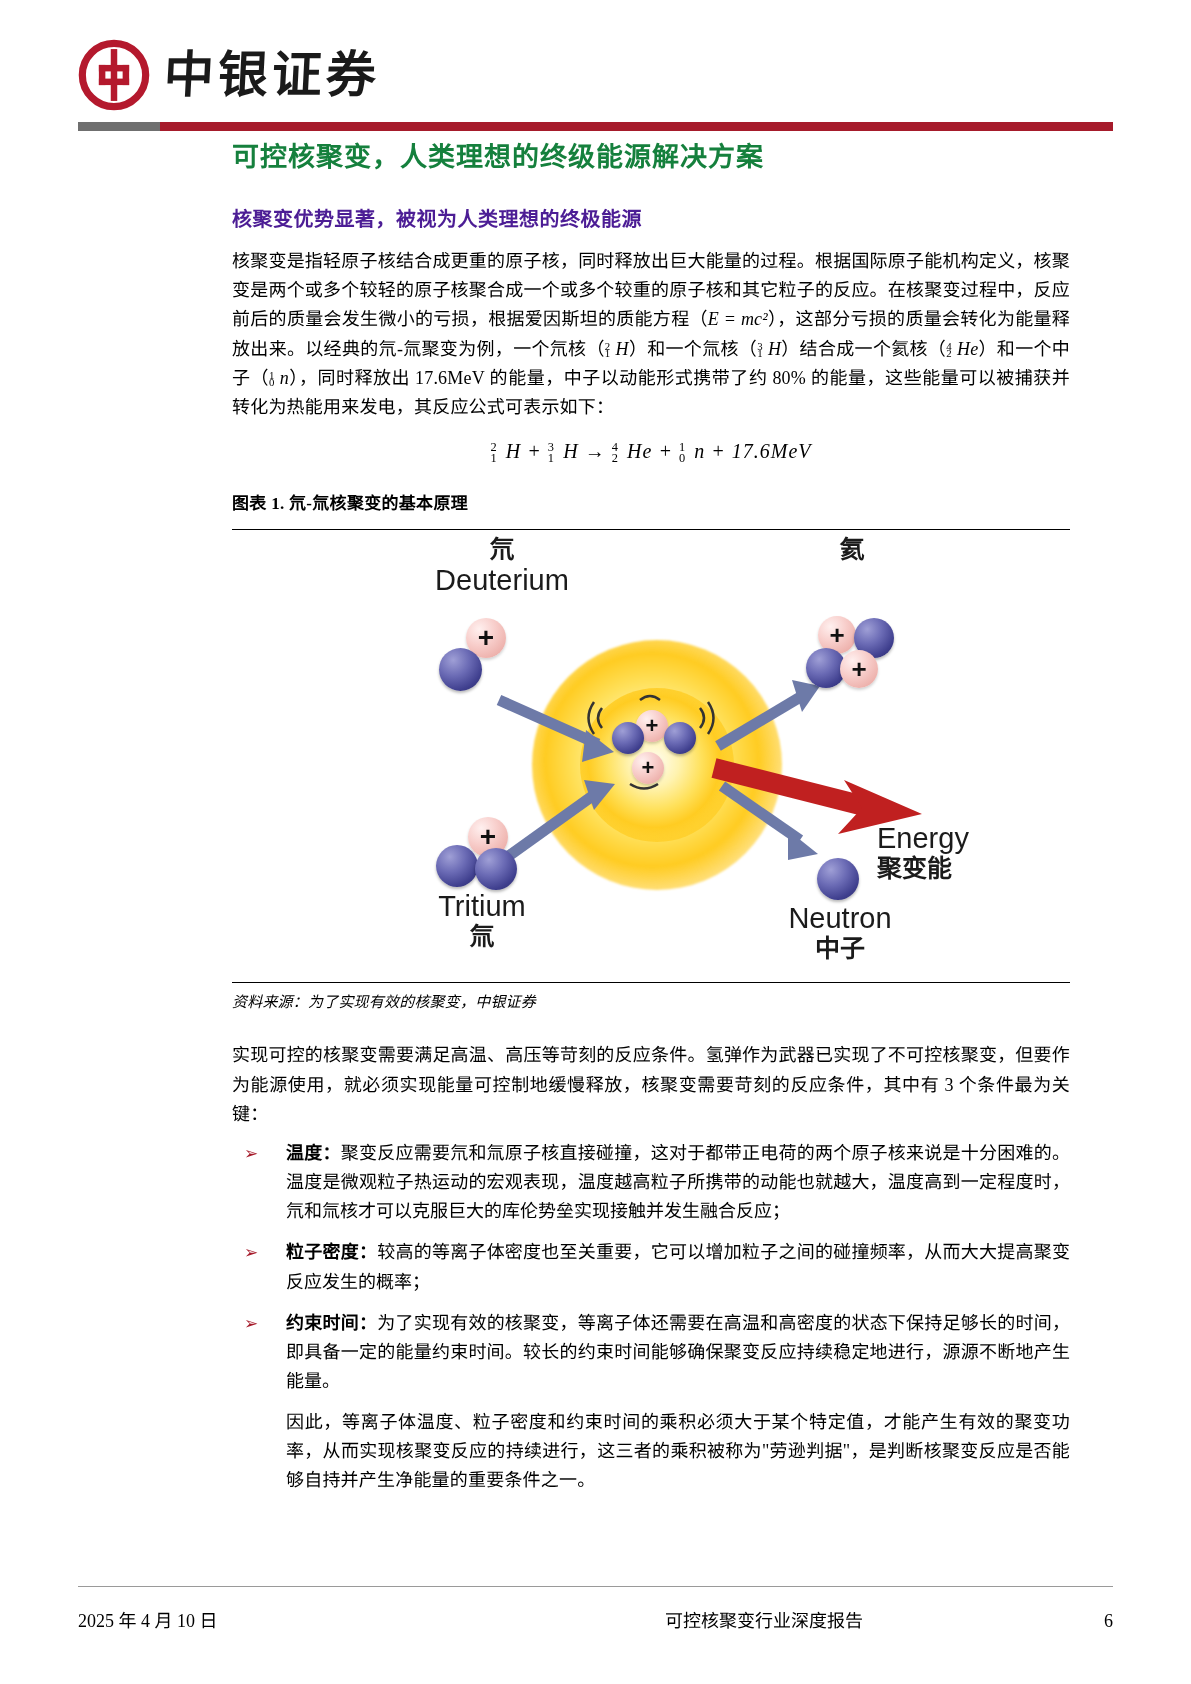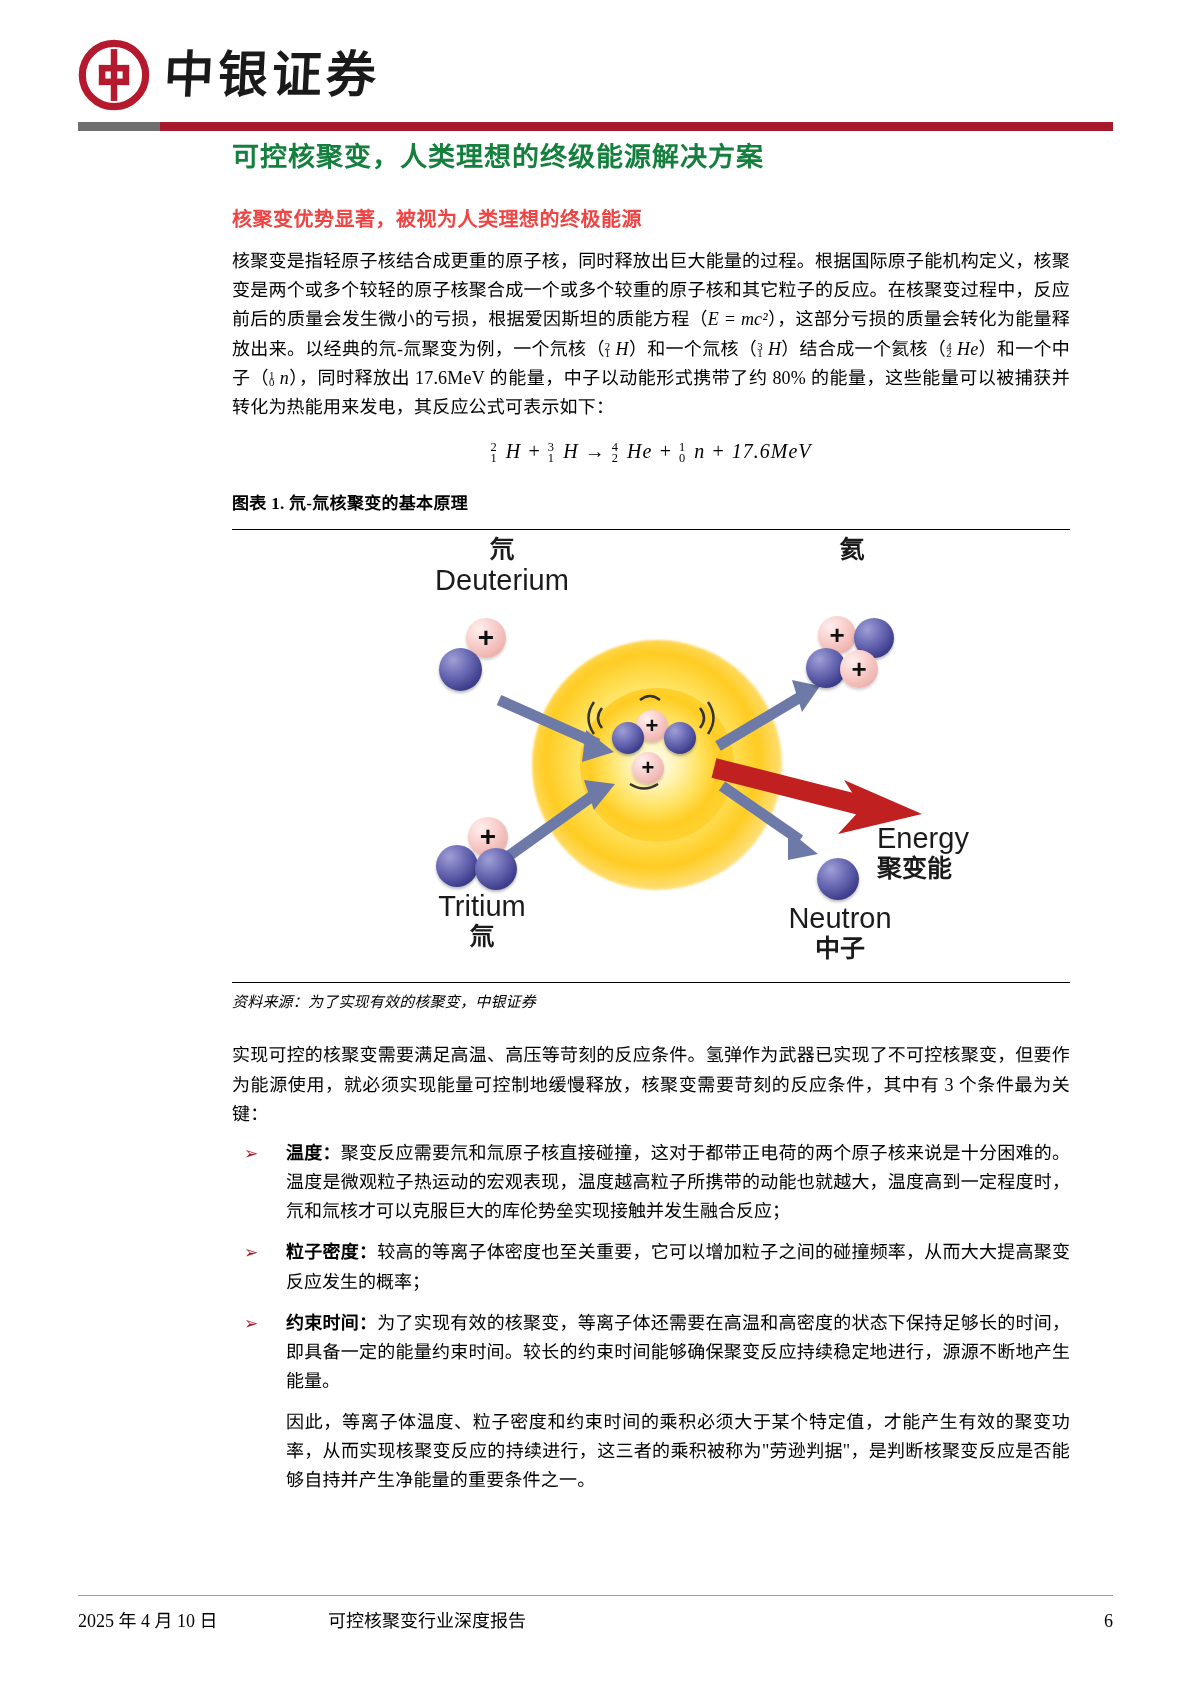--- a/index.html
+++ b/index.html
@@ -80,21 +80,21 @@
     font-weight: bold;
     color: #15803d;
     margin: 0 0 30px 0;
     letter-spacing: 1px;
     line-height: 1.3;
   }
 
   h2.section-title {
     font-size: 20px;
     font-weight: bold;
-    color: #ef4444;
+    color: #4c1d95;
     margin: 0 0 14px 0;
     letter-spacing: 0.5px;
     line-height: 1.4;
   }
 
   p.body {
     font-size: 18px;
     line-height: 1.62;
     margin: 0 0 10px 0;
     text-align: justify;
@@ -260,27 +260,27 @@
     font-family: "DejaVu Sans", sans-serif;
   }
 
   
   .footer {
     position: absolute;
     left: 78px;
     bottom: 52px;
     width: 1035px;
     border-top: 1.4px solid #9a9a9a;
-    padding-top: 10px;
+    padding-top: 19px;
     display: flex;
     align-items: baseline;
     font-size: 18px;
   }
   .footer .f-left { width: 250px; text-align: left; }
-  .footer .f-center { flex: 1; text-align: left; }
+  .footer .f-center { flex: 1; text-align: right; }
   .footer .f-right { width: 250px; text-align: right; }
 </style>
 </head>
 <body>
 
 <div class="page">
 
   <div class="header">
     <div class="logo-wrap">
       <svg class="logo-mark" viewBox="0 0 100 100">

